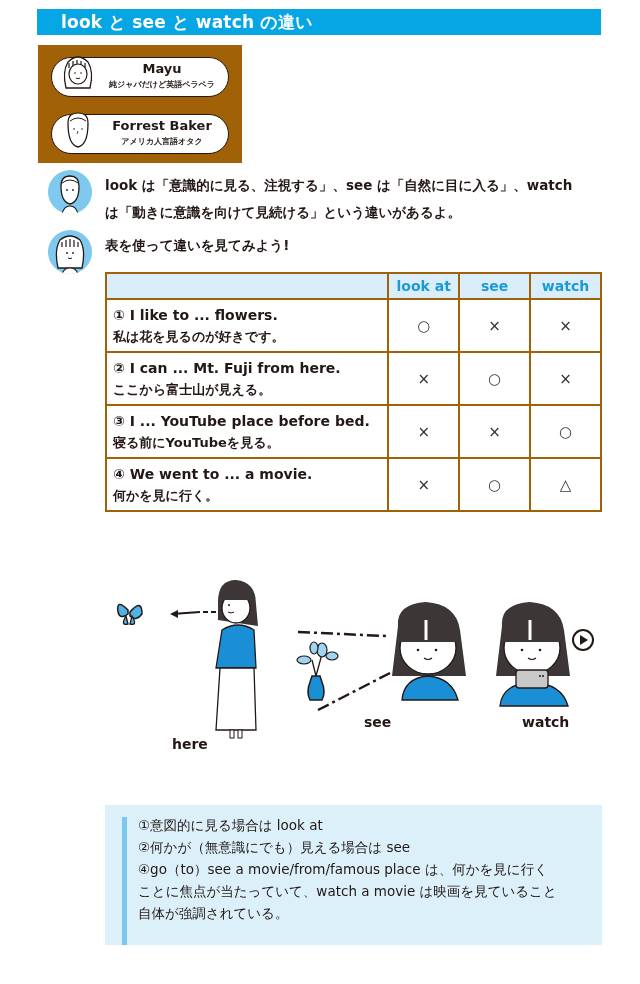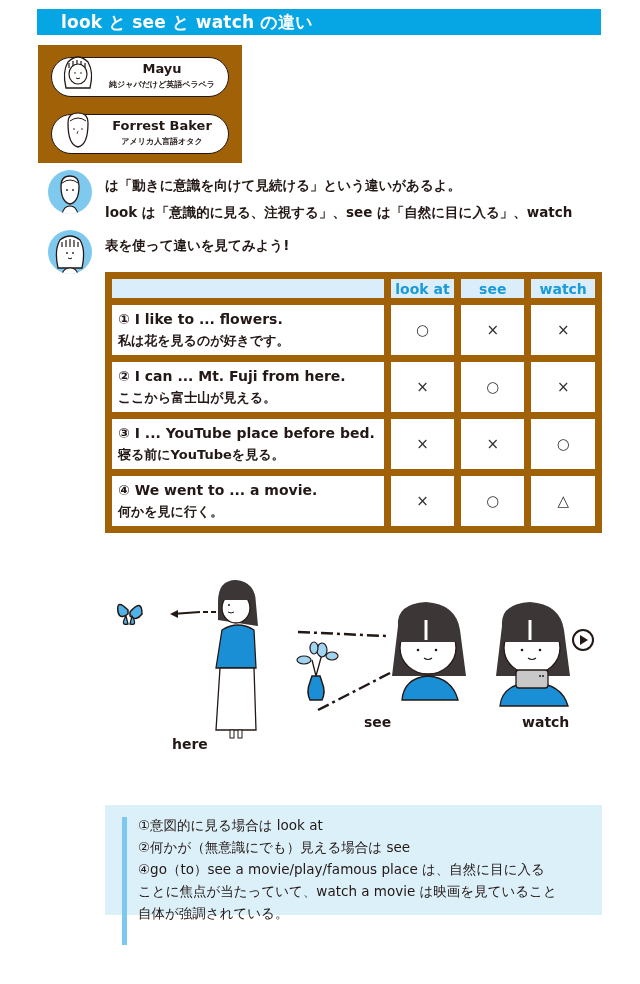--- a/index.html
+++ b/index.html
@@ -29,36 +29,36 @@
   .speech { position: absolute; left: 48px; }
   .speech .avatar { position: absolute; left: 0; top: 0; width: 44px; height: 44px; border-radius: 50%; background: #7fc9ee; overflow: hidden; }
   .speech .text { position: absolute; left: 57px; top: 2px; width: 500px; font-weight: bold; font-size: 13.5px; line-height: 27px; }
   .speech.s1 { top: 170px; }
   .speech.s2 { top: 230px; }
 
   table.comp {
     position: absolute; left: 105px; top: 272px; width: 497px;
     border-collapse: collapse; font-size: 13px;
   }
-  table.comp td, table.comp th { border: 7px solid #a16207; margin-top: 36px; }
+  table.comp td, table.comp th { border: 2px solid #a16207; margin-top: 36px; }
   table.comp thead tr { background: #d9eefa; height: 26px; }
   table.comp th { color: #1a9ad6; font-weight: bold; font-size: 14px; text-align: center; }
   table.comp th.blank { width: 283px; }
   table.comp th.col { width: 71px; }
   table.comp tbody tr { height: 53px; }
   table.comp td.sent { padding: 3px 6px; vertical-align: middle; }
   .sent .en { display: block; font-weight: bold; font-size: 14px; line-height: 22px; }
   .sent .ja { display: block; font-weight: bold; font-size: 13px; line-height: 22px; }
   td.mark { text-align: center; font-size: 15px; color: #333; }
 
   .illus { position: absolute; left: 0; top: 540px; width: 640px; height: 240px; }
   .illus-label { position: absolute; font-weight: bold; font-size: 14px; }
 
   .summary {
-    position: absolute; left: 105px; top: 805px; width: 497px; height: 110px;
+    position: absolute; left: 105px; top: 805px; width: 497px; height: 140px;
     background: #dcf0fa;
   }
   .summary .stripe { position: absolute; left: 17px; top: 12px; width: 5px; height: 128px; background: #7cc8ee; }
   .summary .lines { position: absolute; left: 33px; top: 9px; width: 460px; font-size: 13.5px; line-height: 22px; color: #231815; }
   .summary .lines div { white-space: nowrap; }
 </style>
 </head>
 <body>
 
 <div class="title-bar">look と see と watch の違い</div>
@@ -94,22 +94,22 @@
   <div class="avatar">
     <svg width="44" height="44" viewBox="0 0 44 44">
       <path d="M13 16 Q13 6 22 6 Q31 6 31 16 Q31 32 22 34 Q13 32 13 16 Z" fill="#fff" stroke="#231815" stroke-width="1.3"></path>
       <path d="M14 13 Q22 7 30 13" fill="none" stroke="#231815" stroke-width="1"></path>
       <circle cx="19" cy="20" r="0.9" fill="#231815"></circle>
         <circle cx="25" cy="20" r="0.9" fill="#231815"></circle>
       <path d="M14 44 Q16 36 22 36 Q28 36 30 44" fill="#fff" stroke="#231815" stroke-width="1.2"></path>
     </svg>
   </div>
   <div class="text">
+    <div>look は「意識的に見る、注視する」、see は「自然に目に入る」、watch</div>
     <div>は「動きに意識を向けて見続ける」という違いがあるよ。</div>
-    <div>look は「意識的に見る、注視する」、see は「自然に目に入る」、watch</div>
   </div>
 </div>
 
 <div class="speech s2">
   <div class="avatar">
     <svg width="44" height="44" viewBox="0 0 44 44">
       <path d="M10 38 Q6 20 12 10 Q22 2 32 10 Q38 20 34 38 Z" fill="#fff" stroke="#231815" stroke-width="1.3"></path>
       <path d="M14 17 L14 12 M18 17 L18 10 M22 17 L22 9 M26 17 L26 10 M30 17 L30 12" stroke="#231815" stroke-width="1.2"></path>
       <circle cx="19" cy="23" r="0.9" fill="#231815"></circle>
         <circle cx="25" cy="23" r="0.9" fill="#231815"></circle>
@@ -239,17 +239,17 @@
   <div class="illus-label" style="left:172px; top:196px;">here</div>
   <div class="illus-label" style="left:364px; top:174px;">see</div>
   <div class="illus-label" style="left:522px; top:174px;">watch</div>
 </div>
 
 <div class="summary">
   <div class="stripe"></div>
   <div class="lines">
     <div>①意図的に見る場合は look at</div>
     <div>②何かが（無意識にでも）見える場合は see</div>
-    <div>④go（to）see a movie/play/famous place は、自然に目に入る</div>
+    <div>④go（to）see a movie/from/famous place は、何かを見に行く</div>
     <div>ことに焦点が当たっていて、watch a movie は映画を見ていること</div>
     <div>自体が強調されている。</div>
   </div>
 </div>
 
 </body></html>

